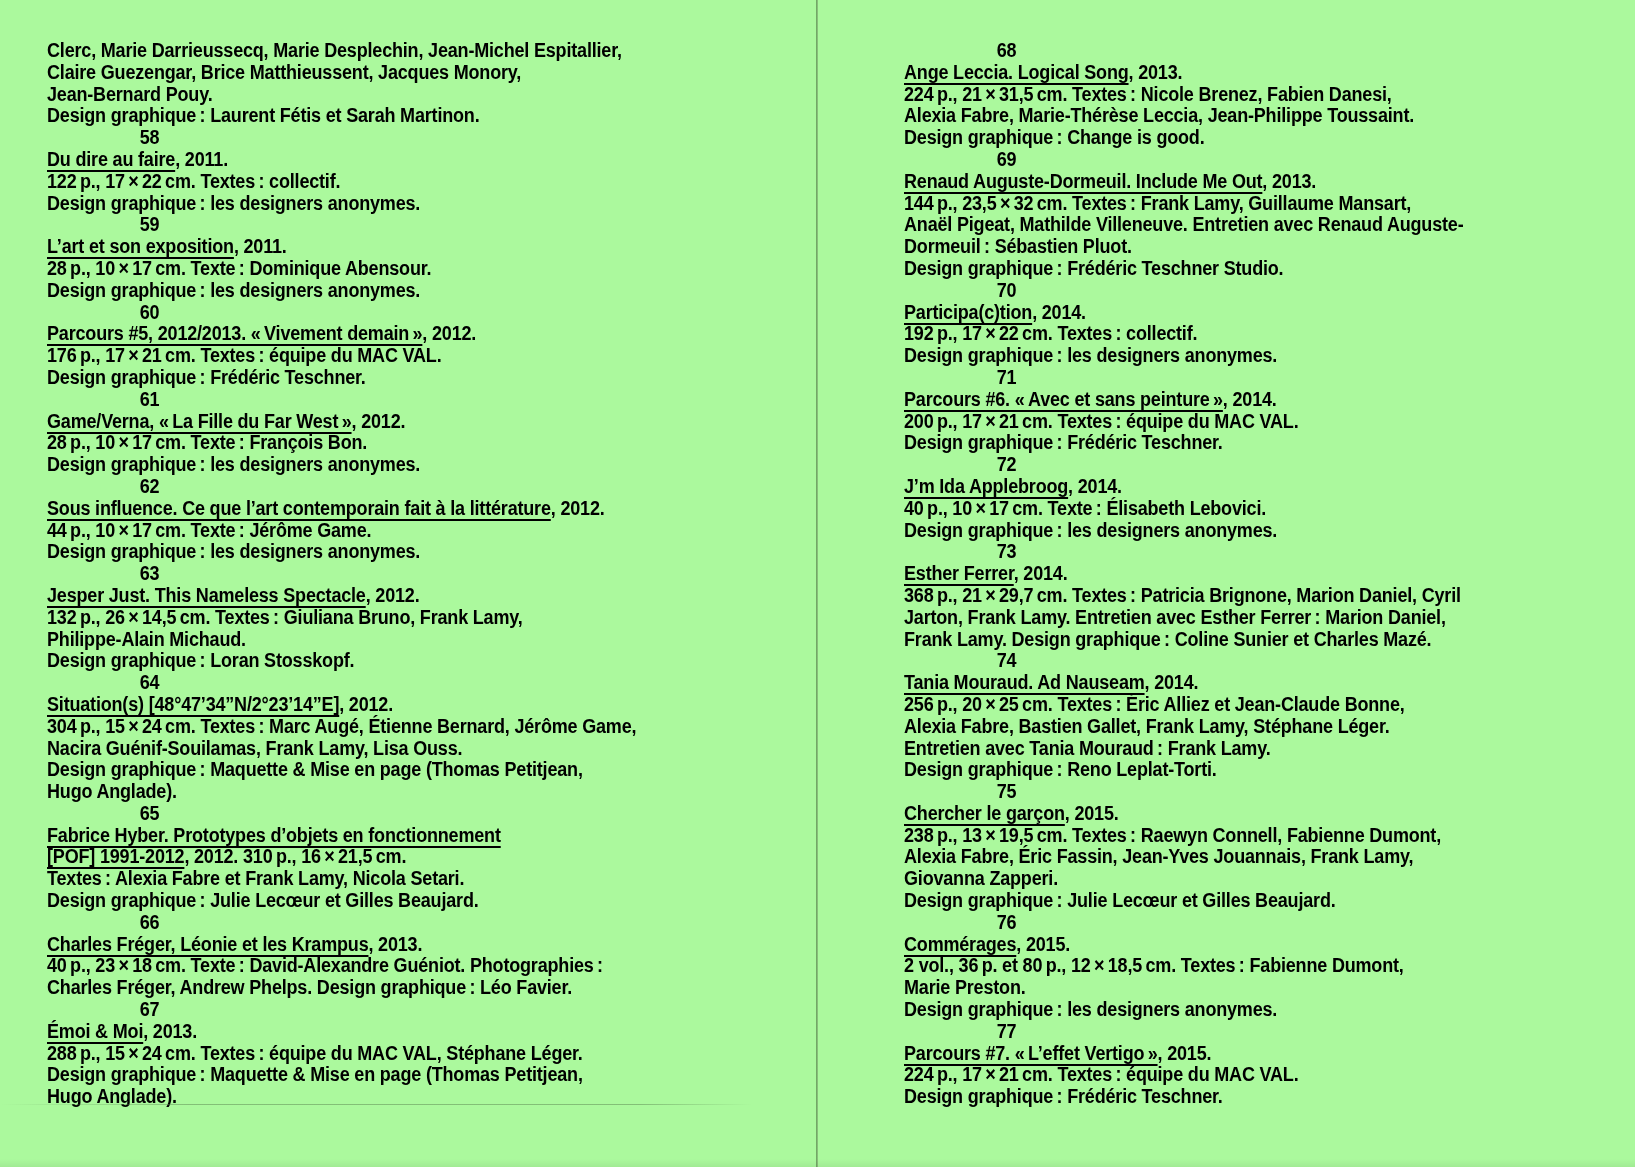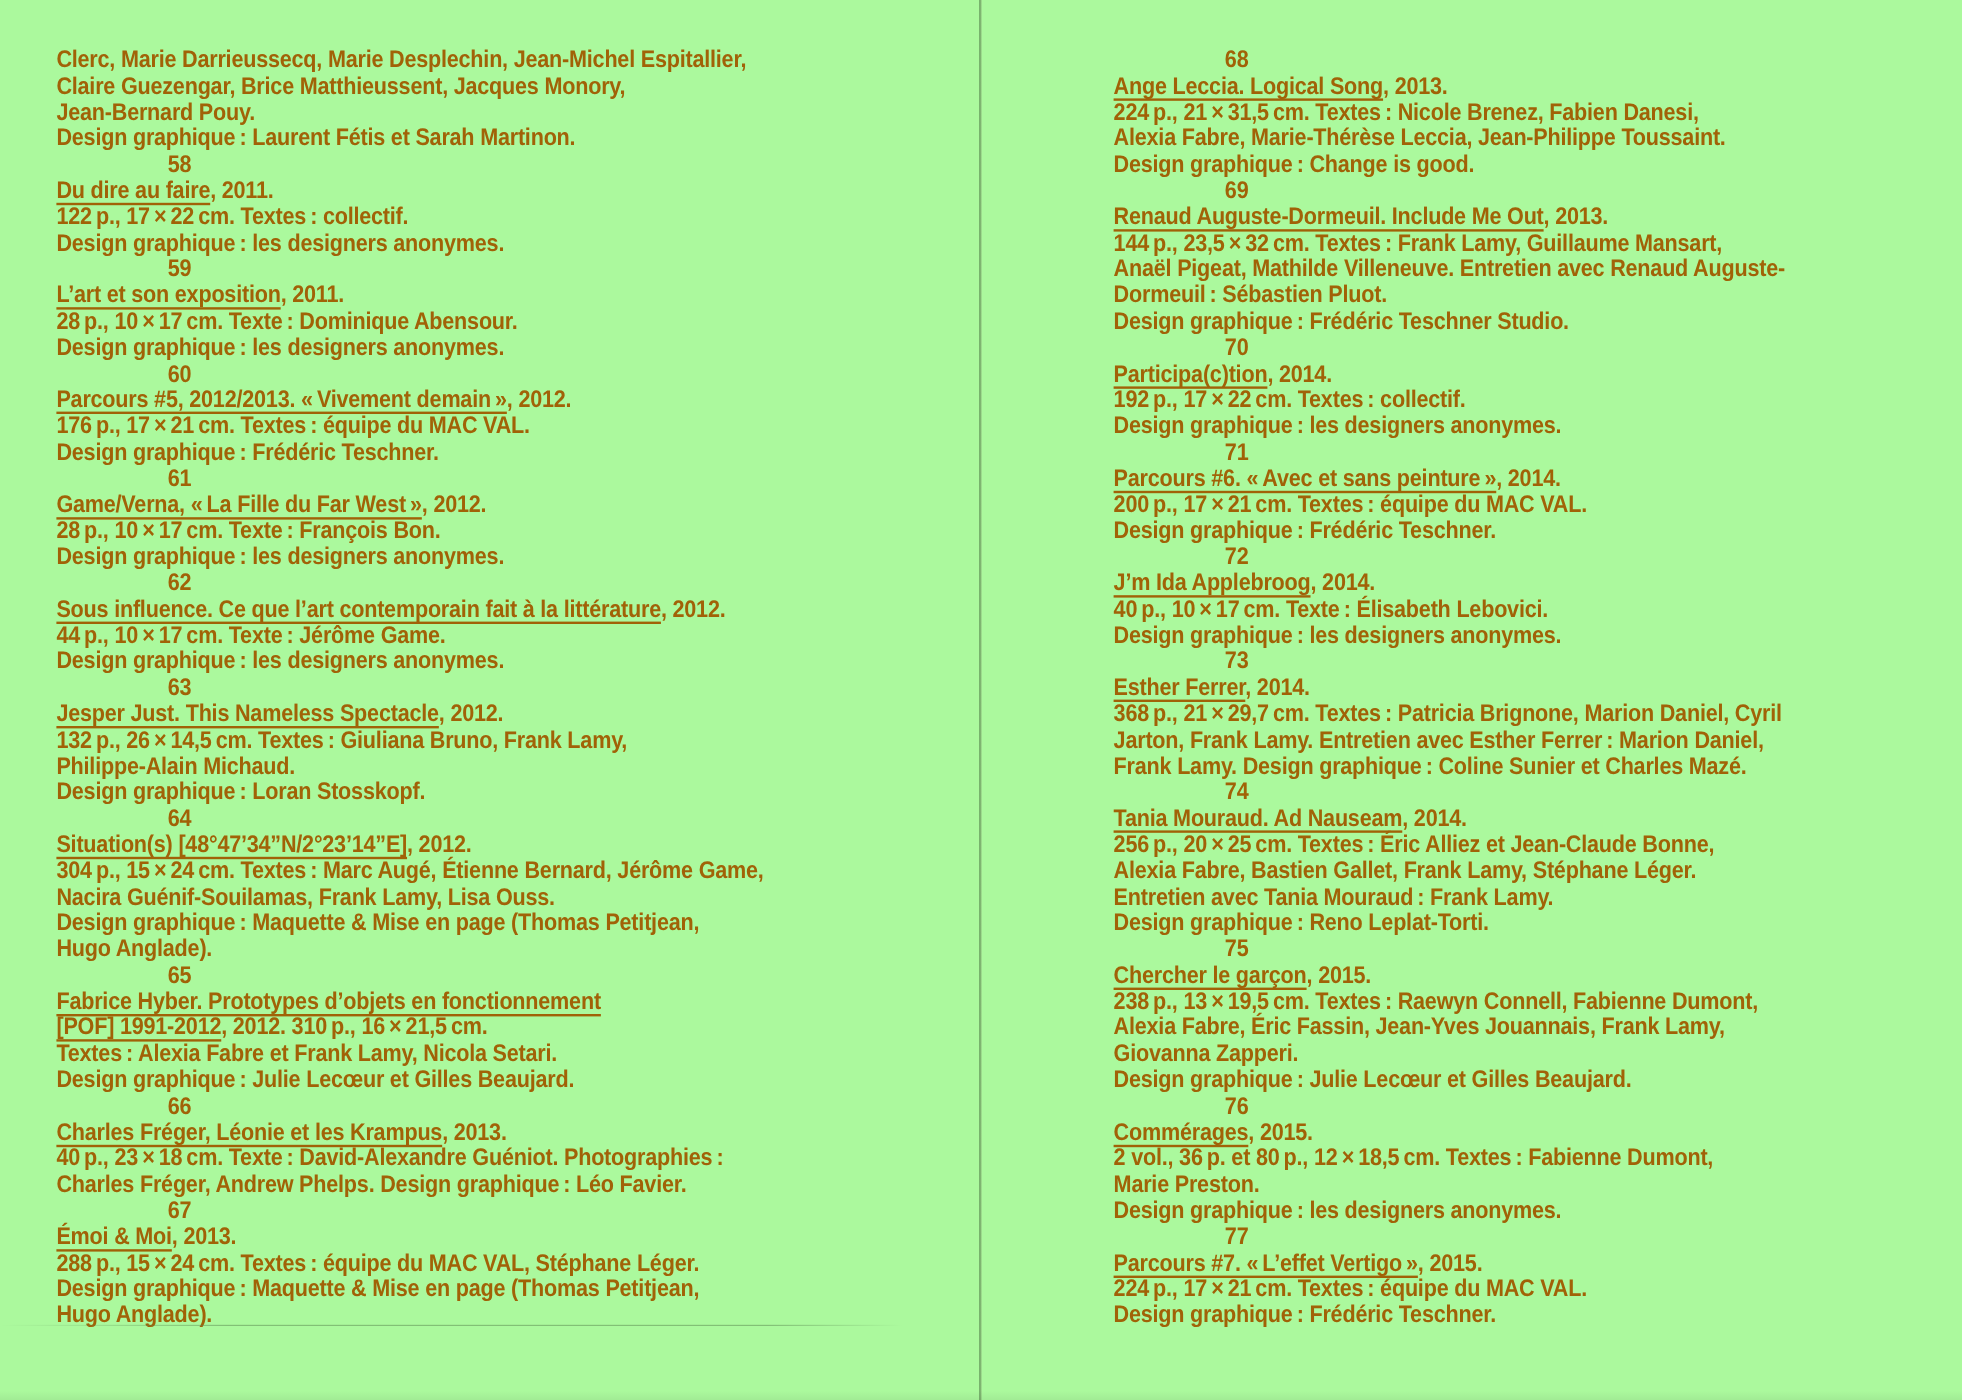--- a/index.html
+++ b/index.html
@@ -12,21 +12,21 @@
     position: relative;
     width: 1635px; height: 1167px;
     overflow: hidden;
   }
   .page {
     position: absolute; top: 0; height: 100%;
     box-sizing: border-box;
     overflow: hidden;
   }
   .page-left  { left: 0;     width: 816px; padding: 40px 0 0 47px; }
-  .page-right { left: 806px; width: 817px; padding: 40px 0 0 122px; }
+  .page-right { left: 782px; width: 817px; padding: 40px 0 0 122px; }
   .content {
     transform: scaleX(0.9);
     transform-origin: 0 0;
     font-size: 20px;
     line-height: 21.8px;
     white-space: nowrap;
     letter-spacing: -0.2px;
   }
   .line { height: 21.8px; }
   .num  { padding-left: 103px; }
@@ -49,21 +49,21 @@
   }
   .bottom-shade {
     position: absolute; left: 0; bottom: 0;
     width: 100%; height: 8px;
     background: linear-gradient(to bottom, rgba(0,0,0,0), rgba(0,0,0,0.06));
   }
 </style>
 </head>
 <body>
 
-<div class="spread" style="background: rgb(171, 249, 157); color: #a16207;">
+<div class="spread" style="background: rgb(171, 249, 157); color: #000000;">
   <div class="page page-left">
     <div class="content">
         <div class="line">Clerc, Marie Darrieussecq, Marie Desplechin, Jean-Michel Espitallier,</div>
         <div class="line">Claire Guezengar, Brice Matthieussent, Jacques Monory,</div>
         <div class="line">Jean-Bernard Pouy.</div>
         <div class="line">Design graphique : Laurent Fétis et Sarah Martinon.</div>
         <div class="line num">58</div>
         <div class="line"><span class="u">Du dire au faire</span><span>, 2011.</span></div>
         <div class="line">122 p., 17 × 22 cm. Textes : collectif.</div>
         <div class="line">Design graphique : les designers anonymes.</div>

